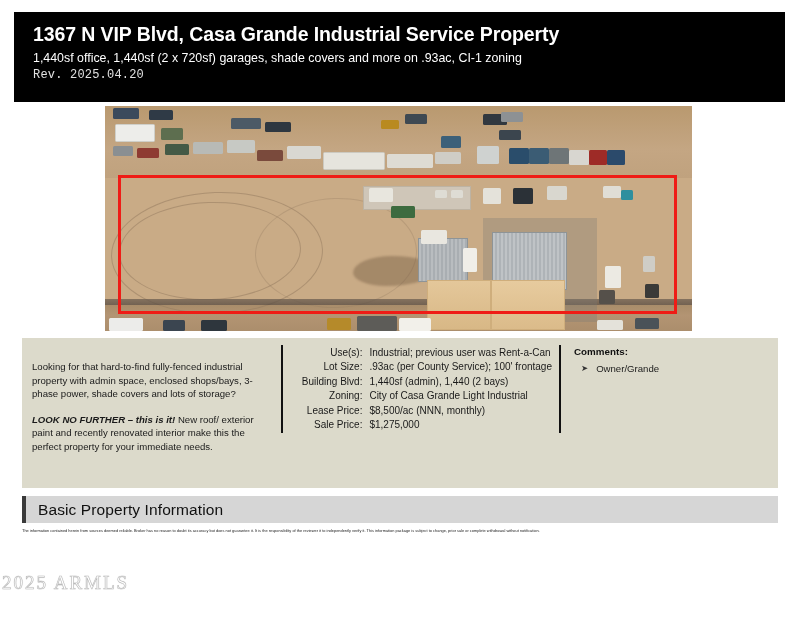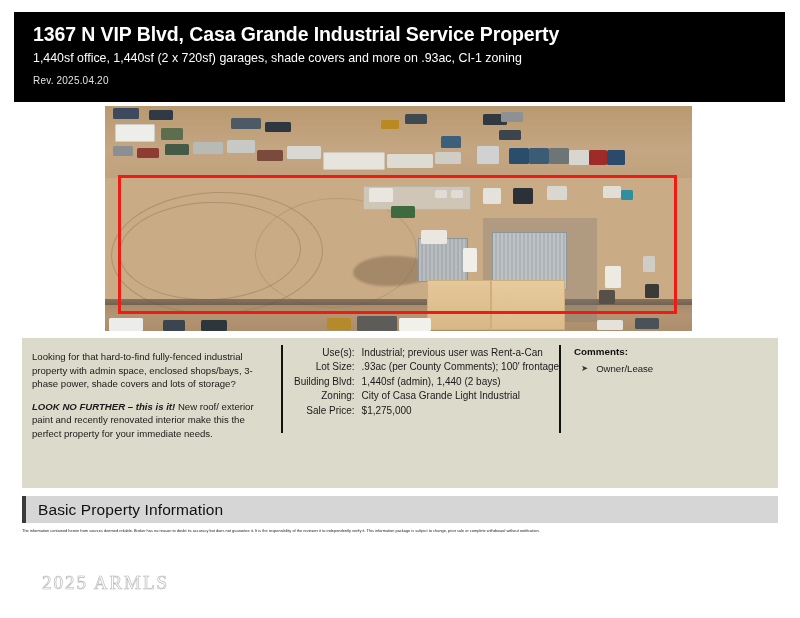--- a/index.html
+++ b/index.html
@@ -37,24 +37,25 @@
   }
   .header-subtitle {
     font-size: 12.4px;
     font-weight: normal;
     color: #ffffff;
     margin-top: 7px;
     line-height: 1.1;
     white-space: nowrap;
   }
   .header-rev {
-    font-size: 10px;
+    font-size: 12px;
     color: #e2e2e2;
-    margin-top: 9px;
+    margin-top: 2px;
     letter-spacing: 0.2px;
+    font-family: Liberation Mono, monospace;
   }
 
   
   .photo-wrap {
     position: absolute;
     left: 105px;
     top: 106px;
     width: 587px;
     height: 225px;
     overflow: hidden;
@@ -170,21 +171,21 @@
   }
   .info-desc {
     position: absolute;
     left: 10px;
     top: 10px;
     width: 228px;
     font-size: 9.6px;
     line-height: 1.42;
     color: #1a1a1a;
   }
-  .info-desc p { margin: 2px 0 9px 0; }
+  .info-desc p { margin: 12px 0 9px 0; }
   .info-desc .lead-in { font-weight: bold; font-style: italic; }
 
   .col-divider {
     position: absolute;
     left: 259px;
     top: 7px;
     width: 2px;
     height: 88px;
     background: #111;
   }
@@ -279,21 +280,20 @@
     position: absolute;
     left: 2px;
     top: 572px;
     font-size: 19px;
     letter-spacing: 2px;
     color: #ffffff;
     -webkit-text-stroke: 0.6px #b8b8b8;
     text-shadow: 0 0 1px #c4c4c4;
     font-family: "Liberation Serif", serif;
     opacity: .95;
-    margin-left: 40px;
   }
 </style>
 </head>
 <body>
 
 <div class="header-bar">
   <div class="header-title">1367 N VIP Blvd, Casa Grande Industrial Service Property</div>
   <div class="header-subtitle">1,440sf office, 1,440sf (2 x 720sf) garages, shade covers and more on .93ac, CI-1 zoning</div>
   <div class="header-rev">Rev. 2025.04.20</div>
 </div>
@@ -385,44 +385,48 @@
   <div class="col-divider"></div>
 
   <table class="spec-table">
     <tbody>
       <tr>
         <td class="label">Use(s):</td>
         <td class="value">Industrial; previous user was Rent-a-Can</td>
       </tr>
       <tr>
         <td class="label">Lot Size:</td>
-        <td class="value">.93ac (per County Comments); 100' frontage</td>
+        <td class="value">.93ac (per County Service); 100' frontage</td>
       </tr>
       <tr>
         <td class="label">Building Blvd:</td>
         <td class="value">1,440sf (admin), 1,440 (2 bays)</td>
       </tr>
       <tr>
         <td class="label">Zoning:</td>
         <td class="value">City of Casa Grande Light Industrial</td>
+      </tr>
+      <tr>
+        <td class="label">Lease Price:</td>
+        <td class="value">$8,500/ac (NNN, monthly)</td>
       </tr>
       <tr>
         <td class="label">Sale Price:</td>
         <td class="value">$1,275,000</td>
       </tr>
     </tbody>
   </table>
 
   <div class="col-divider second"></div>
 
   <div class="comments-block">
     <div class="comments-title">Comments:</div>
     <div class="comment-item">
       <span class="bullet-arrow">➤</span>
-      <span>Owner/Lease</span>
+      <span>Owner/Grande</span>
     </div>
   </div>
 
 </div>
 
 <div class="section-bar">
   <span class="section-bar-title">Basic Property Information</span>
 </div>
 
 <div class="disclaimer">The information contained herein from sources deemed reliable. Broker has no reason to doubt its accuracy but does not guarantee it.  It is the responsibility of the reviewer it to independently verify it.  This information package is subject to change, prior sale or complete withdrawal without notification.</div>

